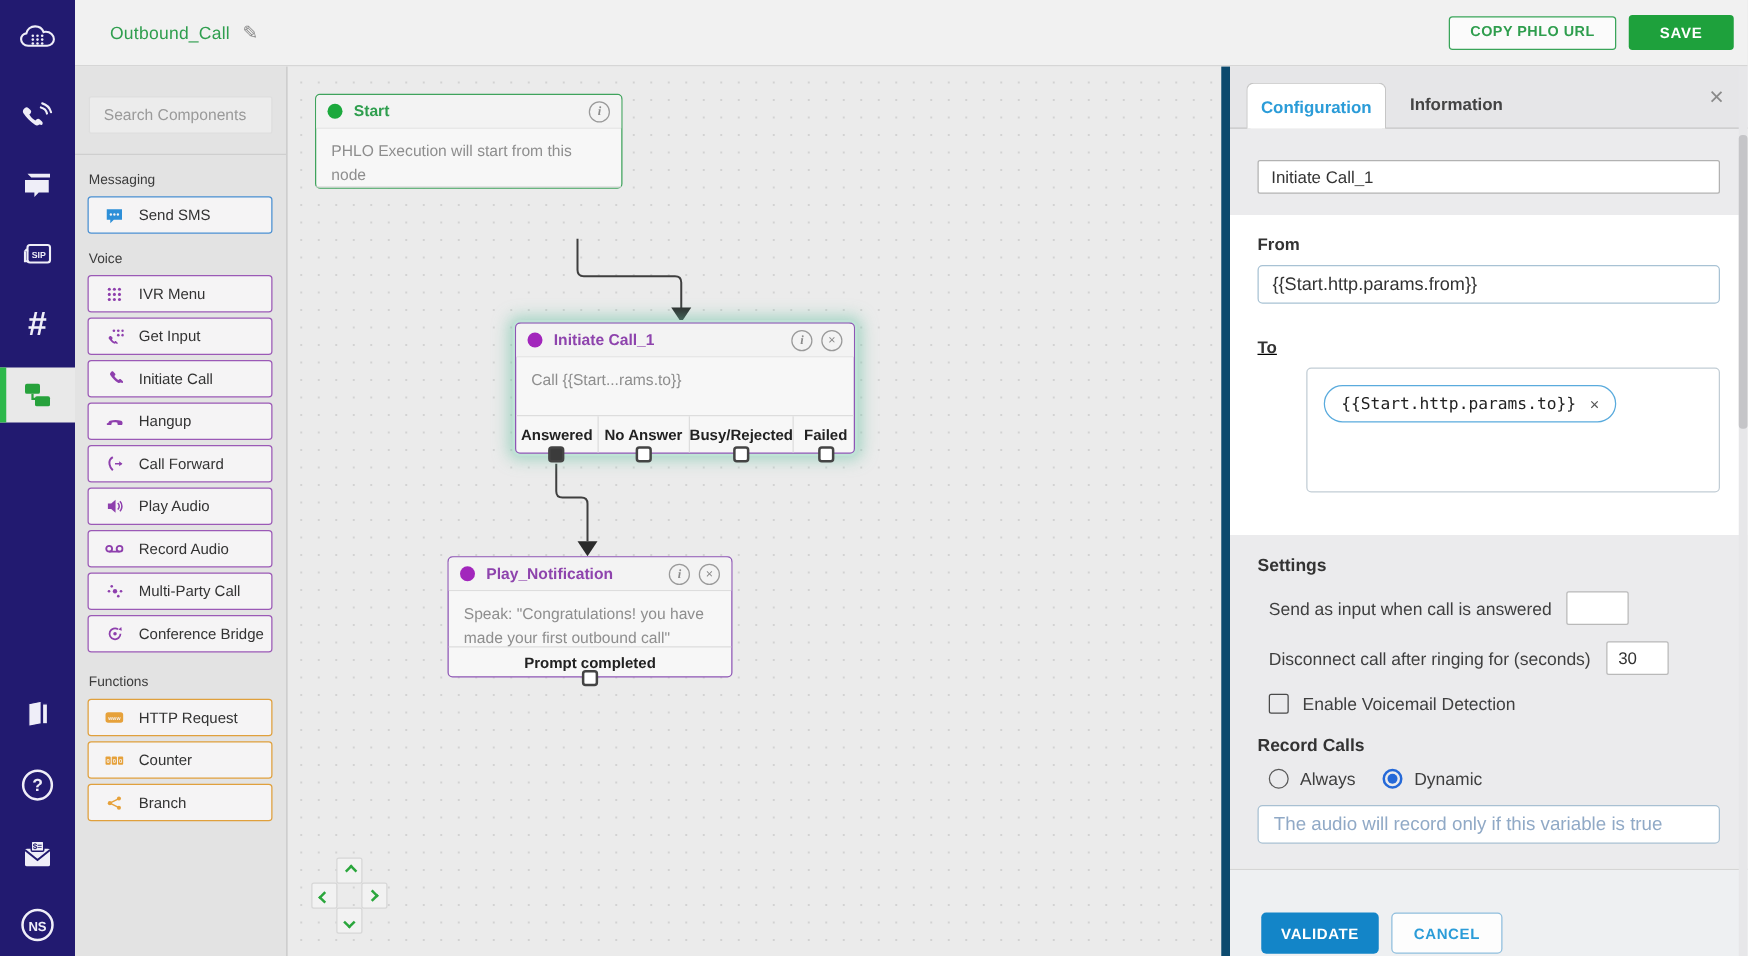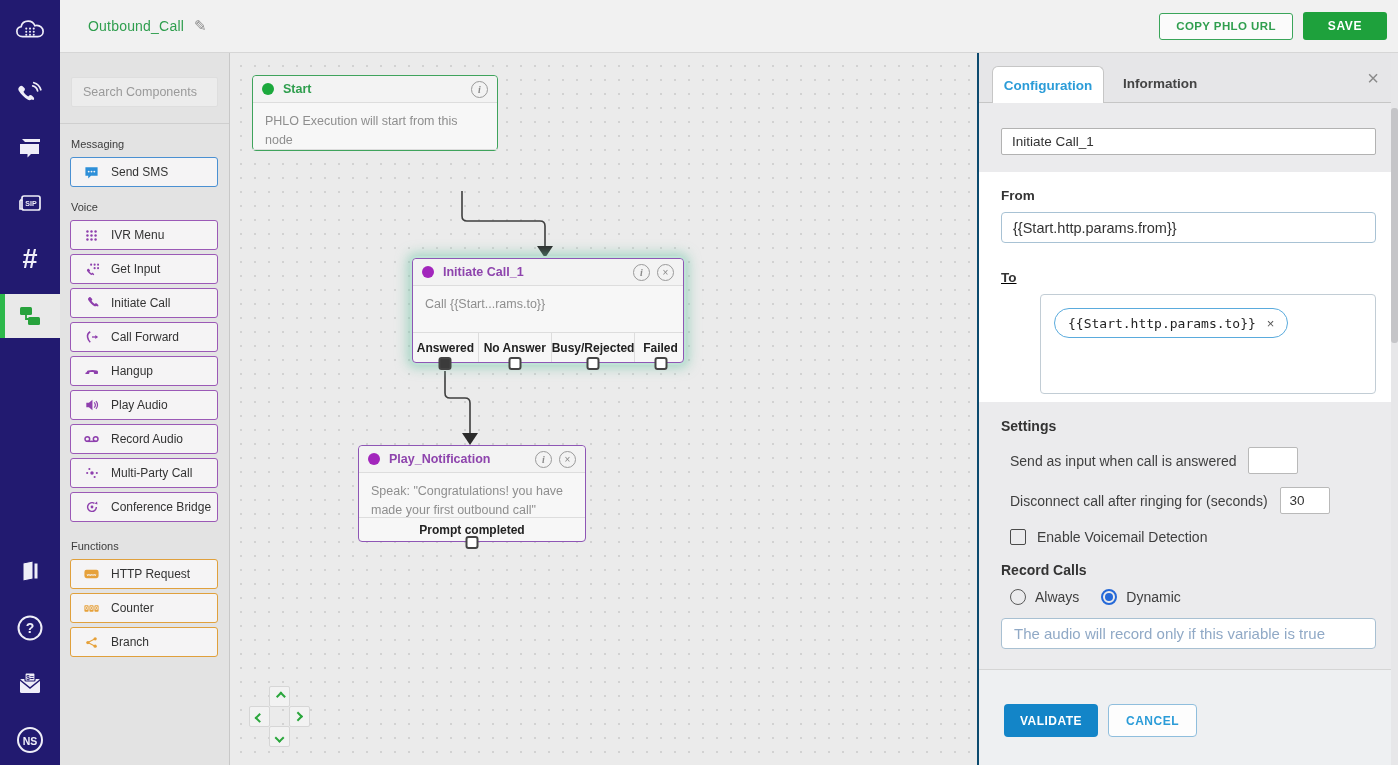--- a/index.html
+++ b/index.html
@@ -65,21 +65,21 @@
 
   
   .pan-btn { position:absolute; width:21px; height:21px; background:#f2f2f2; border:1px solid #d6d6d6; border-radius:2px; display:flex; align-items:center; justify-content:center; cursor:pointer; }
   .chev { width:7px; height:7px; border-top:2px solid #2aa63c; border-right:2px solid #2aa63c; }
   .chev.up { transform:rotate(-45deg) translate(1px,1px); }
   .chev.right { transform:rotate(45deg) translate(-1px,1px); }
   .chev.down { transform:rotate(135deg) translate(1px,-1px); }
   .chev.left { transform:rotate(-135deg) translate(-1px,-1px); }
 
   
-  .cfg { position:absolute; left:977px; top:53px; right:0; bottom:0; background:#fff; border-left:2px solid #0c4a6e; display:flex; flex-direction:column; z-index:15; }
+  .cfg { position:absolute; left:977px; top:53px; right:0; bottom:0; background:#fff; border-left:7px solid #0c4a6e; display:flex; flex-direction:column; z-index:15; }
   .cfg-tabs { height:50px; background:#e6e6e8; border-bottom:1px solid #c6c6c6; position:relative; display:flex; align-items:flex-end; flex:none; }
   .tab-active { margin-left:13px; width:112px; height:37px; background:#fff; border:1px solid #c6c6c6; border-bottom:none; border-radius:6px 6px 0 0; display:flex; align-items:center; justify-content:center; font-size:13.5px; font-weight:bold; color:#2b9cd8; position:relative; top:1px; cursor:pointer; }
   .tab-idle { margin-left:19px; height:37px; display:flex; align-items:center; font-size:13.5px; font-weight:bold; color:#444; cursor:pointer; }
   .cfg-close { position:absolute; right:19px; top:50%; transform:translateY(-50%); font-size:20px; color:#8a8a8a; cursor:pointer; line-height:1; }
   .sec-gray { background:#ebebed; }
   .cfg-sec { padding:0 22px; flex:none; }
   .cfg-label { font-size:13.5px; font-weight:bold; color:#333; }
   .inp { display:block; width:100%; font-family:"Liberation Sans",sans-serif; color:#333; }
   .inp-name { height:27px; border:1px solid #b2b2b2; border-radius:2px; font-size:13.5px; padding:0 10px; background:#fff; }
   .inp-blue { height:31px; border:1px solid #a8c2d4; border-radius:4px; font-size:14.5px; padding:0 11px; background:#fff; }
@@ -256,36 +256,36 @@
     <span class="cicon purple">
       <svg width="14" height="14" viewBox="0 0 16 16">
           <path fill="currentColor" d="M12.9 11.4c-.5.5-1.4.6-2.1.2-2.9-1.8-5.3-4.2-7.1-7.1-.4-.7-.3-1.6.2-2.1l.8-.8c.5-.5 1.3-.5 1.8 0l1.5 1.5c.5.5.5 1.3 0 1.8l-.6.6c.9 1.5 2.2 2.8 3.7 3.7l.6-.6c.5-.5 1.3-.5 1.8 0l1.5 1.5c.5.5.5 1.3 0 1.8z"></path>
         </svg>
     </span>
     <span class="clabel">Initiate Call</span>
   </div>
   <div class="comp-btn voice">
     <span class="cicon purple">
       <svg width="14" height="14" viewBox="0 0 16 16">
+          <g transform="rotate(135 8 8)">
+            <path fill="currentColor" d="M12.9 11.4c-.5.5-1.4.6-2.1.2-2.9-1.8-5.3-4.2-7.1-7.1-.4-.7-.3-1.6.2-2.1l.8-.8c.5-.5 1.3-.5 1.8 0l1.5 1.5c.5.5.5 1.3 0 1.8l-.6.6c.9 1.5 2.2 2.8 3.7 3.7l.6-.6c.5-.5 1.3-.5 1.8 0l1.5 1.5c.5.5.5 1.3 0 1.8z"></path>
+          </g>
+        </svg>
+    </span>
+    <span class="clabel">Hangup</span>
+  </div>
+  <div class="comp-btn voice">
+    <span class="cicon purple">
+      <svg width="14" height="14" viewBox="0 0 16 16">
           <path fill="none" stroke="currentColor" stroke-width="1.8" d="M6 2 C3.5 3.5 2.5 6 3 8.5 C3.4 10.8 4.5 12.6 6 14"></path>
           <path fill="none" stroke="currentColor" stroke-width="1.5" d="M8 8 h6"></path>
           <path fill="currentColor" d="M14.8 8 l-3-2.2 v4.4 z"></path>
         </svg>
     </span>
     <span class="clabel">Call Forward</span>
-  </div>
-  <div class="comp-btn voice">
-    <span class="cicon purple">
-      <svg width="14" height="14" viewBox="0 0 16 16">
-          <g transform="rotate(135 8 8)">
-            <path fill="currentColor" d="M12.9 11.4c-.5.5-1.4.6-2.1.2-2.9-1.8-5.3-4.2-7.1-7.1-.4-.7-.3-1.6.2-2.1l.8-.8c.5-.5 1.3-.5 1.8 0l1.5 1.5c.5.5.5 1.3 0 1.8l-.6.6c.9 1.5 2.2 2.8 3.7 3.7l.6-.6c.5-.5 1.3-.5 1.8 0l1.5 1.5c.5.5.5 1.3 0 1.8z"></path>
-          </g>
-        </svg>
-    </span>
-    <span class="clabel">Hangup</span>
   </div>
   <div class="comp-btn voice">
     <span class="cicon purple">
       <svg width="14" height="14" viewBox="0 0 16 16">
           <path fill="currentColor" d="M1.5 5.5 h3 l4-3.5 v12 l-4-3.5 h-3 z"></path>
           <path fill="none" stroke="currentColor" stroke-width="1.4" d="M10.5 5 a4 4 0 0 1 0 6 M12.5 3.5 a6.5 6.5 0 0 1 0 9"></path>
         </svg>
     </span>
     <span class="clabel">Play Audio</span>
   </div>
@@ -451,21 +451,21 @@
 
   <div class="cfg-sec sec-gray" style="padding-top:16px; padding-bottom:17px;">
     <input class="inp inp-name" style="margin-top: 9px;" value="Initiate Call_1">
   </div>
 
   <div class="cfg-sec" style="padding-top:16px; padding-bottom:13px;">
     <div class="cfg-label">From</div>
     <input class="inp inp-blue" style="margin-top: 9px;" value="{{Start.http.params.from}}">
   </div>
 
-  <div class="cfg-sec" style="padding-top:14px; padding-bottom:8px;text-decoration:underline;">
+  <div class="cfg-sec" style="padding-top:14px; padding-bottom:34px;text-decoration:underline;">
     <div class="cfg-label">To</div>
     <div class="to-box" style="margin-top:9px">
       <span class="chip">
         <span>{{Start.http.params.to}}</span>
         <span class="chip-x">×</span>
       </span>
     </div>
   </div>
 
   <div class="cfg-sec sec-gray" style="padding-top:16px; padding-bottom:20px;">

